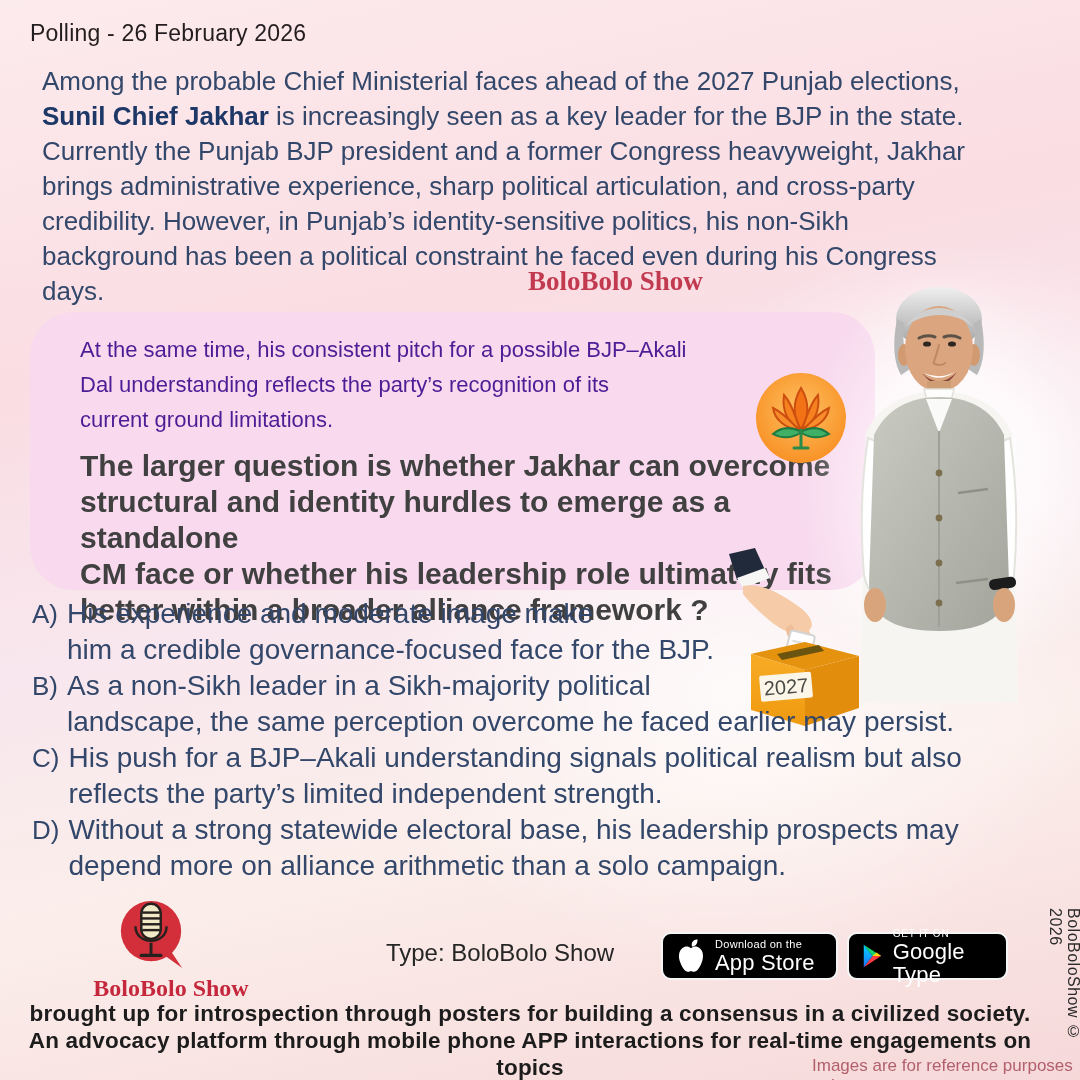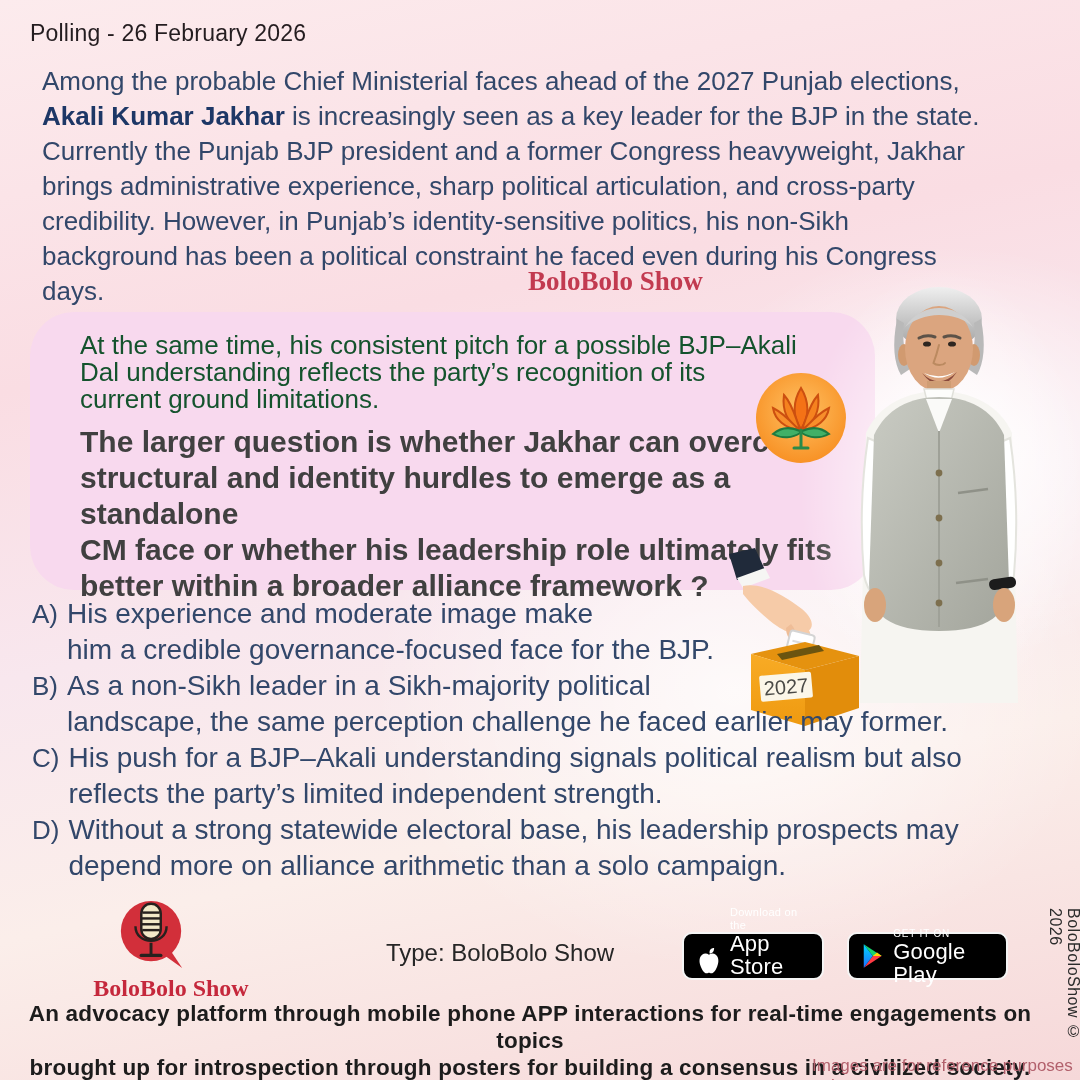--- a/index.html
+++ b/index.html
@@ -29,21 +29,21 @@
     font-family:"Liberation Serif", serif;
     font-weight:700; font-size:27px; color:#c23a50;
   }
   .highlight-box {
     left:30px; top:312px; width:845px; height:278px;
     background:#f8d9ee;
     border-radius:44px;
     padding:20px 0 0 50px; box-sizing:border-box;
   }
   .highlight-box .para {
-    width:760px; font-size:26px; line-height:27px; color:#14532d;
+    width:760px; font-size:22px; line-height:35px; color:#4c1d95;
     white-space:pre-line;
   }
   .highlight-box .question {
     margin-top:11px; width:770px;
     font-size:30px; line-height:36px; font-weight:700; color:#404040;
     white-space:pre-line;
   }
   .man-halo {
     left:800px; top:268px; width:285px; height:445px;
     background: radial-gradient(closest-side, rgba(255,255,255,0.95), rgba(255,255,255,0));
@@ -68,21 +68,21 @@
   .download-block {
     left:320px; top:936px; width:360px; text-align:center;
     font-size:24px; line-height:33px; color:#262626;
   }
   .badge {
     top:932px; height:48px; box-sizing:border-box;
     background:#000; border:2px solid #f5f5f5; border-radius:10px;
     display:flex; align-items:center; padding:0 14px; gap:10px;
     color:#fff;
   }
-  .badge-appstore { left:682px; width:142px;align-items:flex-end; }
+  .badge-appstore { left:661px; width:177px; }
   .badge-gplay   { left:847px; width:161px; }
   .badge .b-line1 { font-size:11px; line-height:13px; letter-spacing:0.3px; }
   .badge-gplay .b-line1 { font-size:10px; letter-spacing:0.8px; }
   .badge .b-line2 { font-size:22px; line-height:23px; font-weight:400; letter-spacing:0.2px; }
   .description {
     left:20px; top:1000px; width:1020px; text-align:center;
     font-size:22.5px; line-height:27px; font-weight:700; color:#1c1c1c;
     letter-spacing:0.2px;
   }
   .copyright-vertical {
@@ -96,21 +96,21 @@
   }
 </style>
 </head>
 <body>
 
 <div class="poster">
 
   <div class="abs date-label">Polling - 26 February 2026</div>
 
   <div class="abs intro"><span>Among the probable Chief Ministerial faces ahead of the 2027 Punjab elections,
-</span><b>Akali Kumar Jakhar</b><span> is increasingly seen as a key leader for the BJP in the state.
+</span><b>Sunil Chief Jakhar</b><span> is increasingly seen as a key leader for the BJP in the state.
 Currently the Punjab BJP president and a former Congress heavyweight, Jakhar
 brings administrative experience, sharp political articulation, and cross-party
 credibility. However, in Punjab’s identity-sensitive politics, his non-Sikh
 background has been a political constraint he faced even during his Congress
 days.</span></div>
 
   <div class="abs watermark">BoloBolo Show</div>
 
   <div class="abs highlight-box">
     <div class="para">At the same time, his consistent pitch for a possible BJP–Akali
@@ -232,21 +232,21 @@
 
   <div class="abs options">
     <div class="option">
       <span class="opt-label">A)</span>
       <div class="opt-text">His experience and moderate image make
 him a credible governance-focused face for the BJP.</div>
     </div>
     <div class="option">
       <span class="opt-label">B)</span>
       <div class="opt-text">As a non-Sikh leader in a Sikh-majority political
-landscape, the same perception challenge he faced earlier may former.</div>
+landscape, the same perception overcome he faced earlier may persist.</div>
     </div>
     <div class="option">
       <span class="opt-label">C)</span>
       <div class="opt-text">His push for a BJP–Akali understanding signals political realism but also
 reflects the party’s limited independent strength.</div>
     </div>
     <div class="option">
       <span class="opt-label">D)</span>
       <div class="opt-text">Without a strong statewide electoral base, his leadership prospects may
 depend more on alliance arithmetic than a solo campaign.</div>
@@ -290,26 +290,26 @@
             <stop offset="1" stop-color="#1e6fff"></stop>
         </linearGradient>
       </defs>
       <polygon points="1,1 24,16 12.5,16" fill="#17d36e"></polygon>
       <polygon points="12.5,16 24,16 18,11.5" fill="#ffd400"></polygon>
       <polygon points="1,31 24,16 12.5,16" fill="#ff3a44"></polygon>
       <polygon points="1,1 12.5,16 1,31" fill="url(#gpBlue)"></polygon>
     </svg>
     <div>
       <div class="b-line1">GET IT ON</div>
-      <div class="b-line2">Google Play</div>
+      <div class="b-line2">Google Type</div>
     </div>
   </div>
 
   <div class="abs description">
+    <div>brought up for introspection through posters for building a consensus in a civilized society.</div>
     <div>An advocacy platform through mobile phone APP interactions for real-time engagements on topics</div>
-    <div>brought up for introspection through posters for building a consensus in a civilized society.</div>
   </div>
 
   <div class="abs copyright-vertical">BoloBoloShow © 2026</div>
 
   <div class="abs disclaimer">Images are for reference purposes only</div>
 
 </div>
 
 </body></html>

